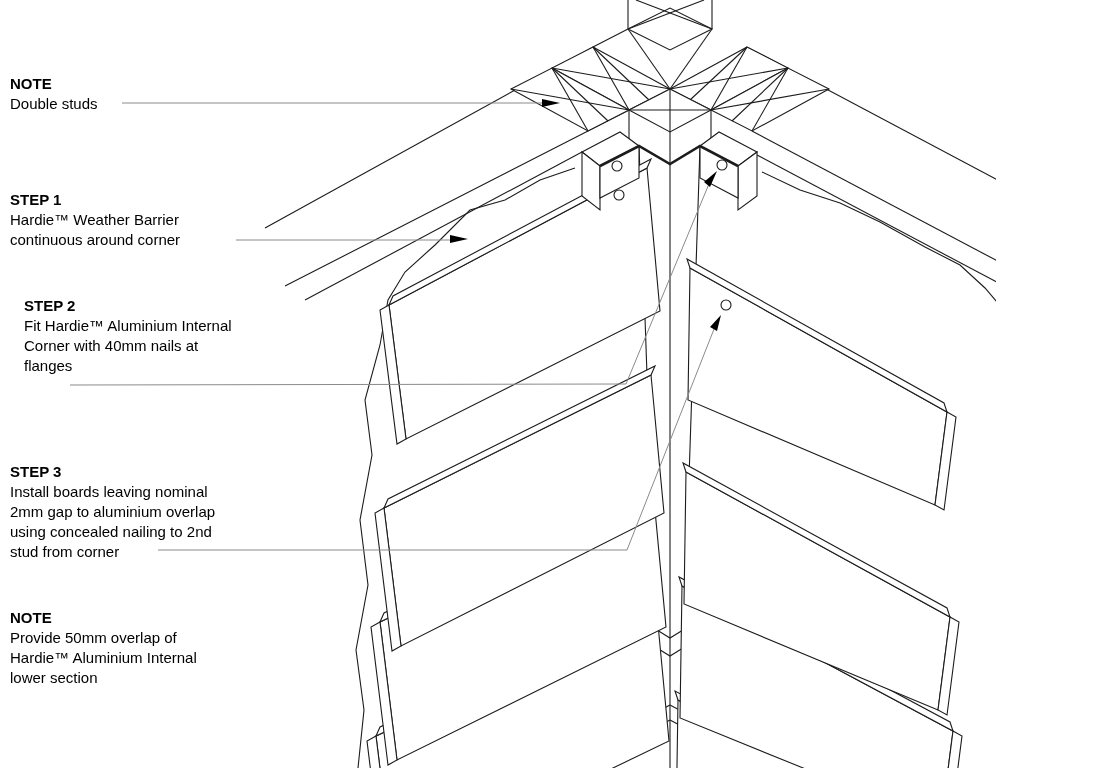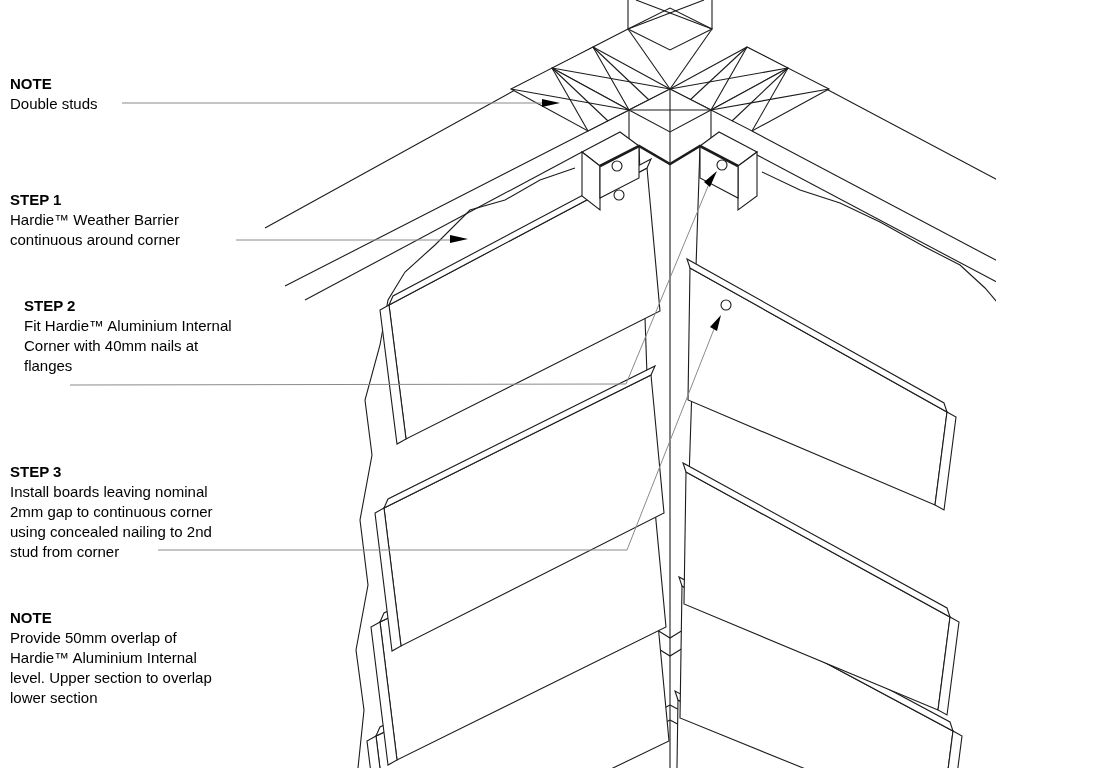--- a/index.html
+++ b/index.html
@@ -180,26 +180,25 @@
   <div class="ann" style="left:24px;top:296px">
     <div class="t">STEP 2</div>
     <div>Fit Hardie™ Aluminium Internal</div>
     <div>Corner with 40mm nails at</div>
     <div>flanges</div>
   </div>
 
   <div class="ann" style="left:10px;top:462px">
     <div class="t">STEP 3</div>
     <div>Install boards leaving nominal</div>
-    <div>2mm gap to continuous corner</div>
+    <div>2mm gap to aluminium overlap</div>
     <div>using concealed nailing to 2nd</div>
     <div>stud from corner</div>
   </div>
 
   <div class="ann" style="left:10px;top:608px">
     <div class="t">NOTE</div>
     <div>Provide 50mm overlap of</div>
     <div>Hardie™ Aluminium Internal</div>
-    <div>level. Upper section to overlap</div>
     <div>lower section</div>
   </div>
 
 </div>
 
 </body></html>

